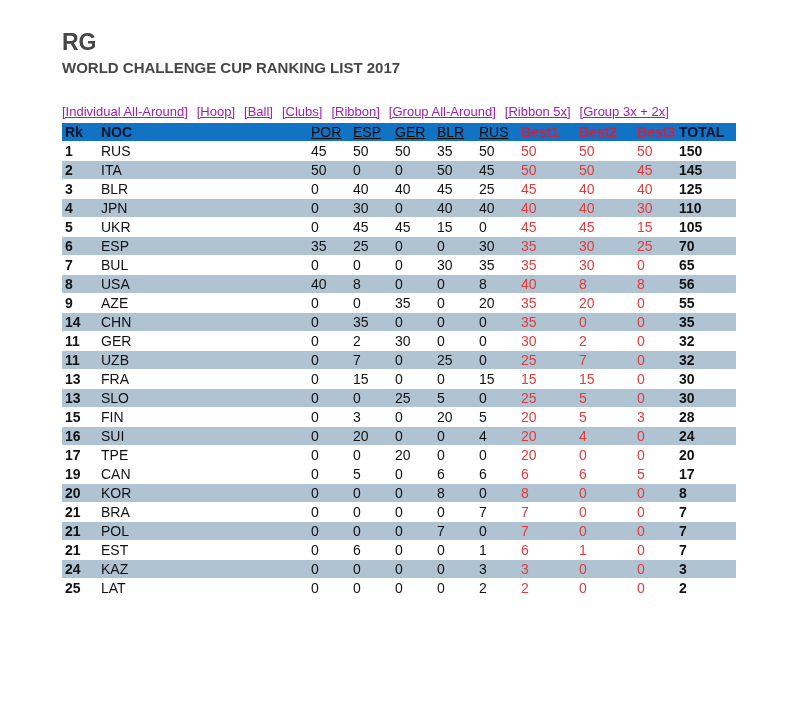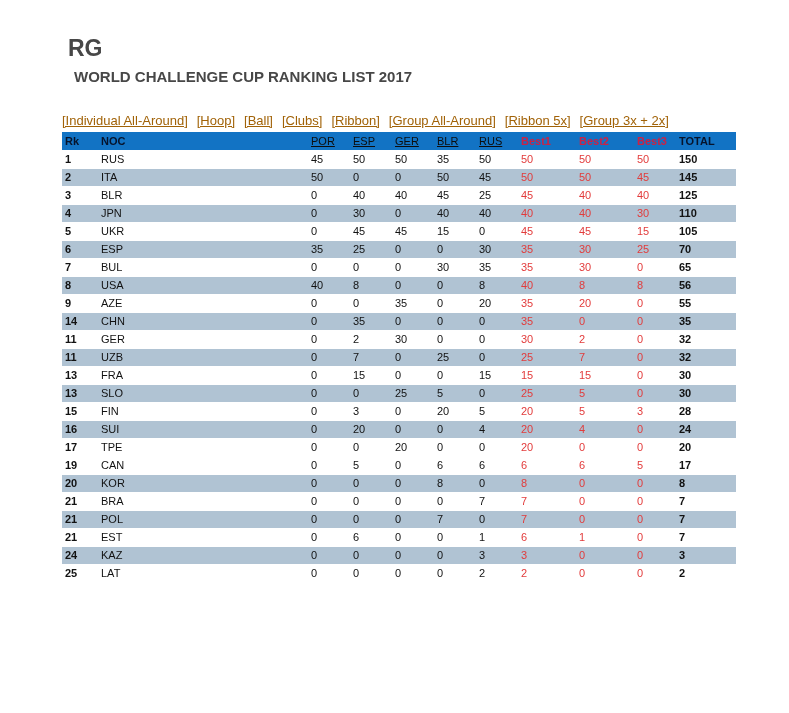--- a/index.html
+++ b/index.html
@@ -14,35 +14,35 @@
   html, body { margin: 0; padding: 0; }
   body {
     width: 789px; height: 713px;
     background: #ffffff;
     font-family: "Liberation Sans", sans-serif;
     color: var(--ink);
     overflow: hidden;
   }
   .page { padding: 29px 0 0 62px; }
   h1.page-title {
-    margin: 6px; font-size: 23px; line-height: 27px;
+    margin: 0; font-size: 23px; line-height: 27px;
     font-weight: bold; color: var(--title);
   }
   h2.page-subtitle {
-    margin: 3px 0 0 12px; font-size: 15px; line-height: 18px;
+    margin: 3px 0 0 0; font-size: 15px; line-height: 18px;
     font-weight: bold; color: var(--title);
   }
   nav.links { margin-top: 27px; font-size: 13px; line-height: 16px; white-space: nowrap; }
   nav.links a {
-    color: #a16207; text-decoration: underline; margin-right: 9px; cursor: pointer; text-align: right;
+    color: #a21caf; text-decoration: underline; margin-right: 9px; cursor: pointer; text-align: right;
   }
   .section-title { margin-top: 22px; font-size: 13.5px; line-height: 16px; color: #161616; }
   table.ranking {
     margin-top: 3px; border-collapse: collapse; table-layout: fixed;
-    width: 674px; font-size: 11px;
+    width: 674px; font-size: 14px;
   }
   table.ranking th, table.ranking td {
     padding: 1px 3px; text-align: left; overflow: hidden; white-space: nowrap;
   }
   thead tr { background: var(--header-bg); }
   thead th { font-weight: bold; color: #06132b; height: 18px; border-bottom: 1px solid #fff; }
   thead th.kind-link { font-weight: normal; }
   thead th.kind-link a { color: #0d0d0d; text-decoration: underline; cursor: pointer; }
   thead th.kind-best { color: var(--best-header); font-weight: bold; }
   thead th.kind-total { color: #06132b; }

